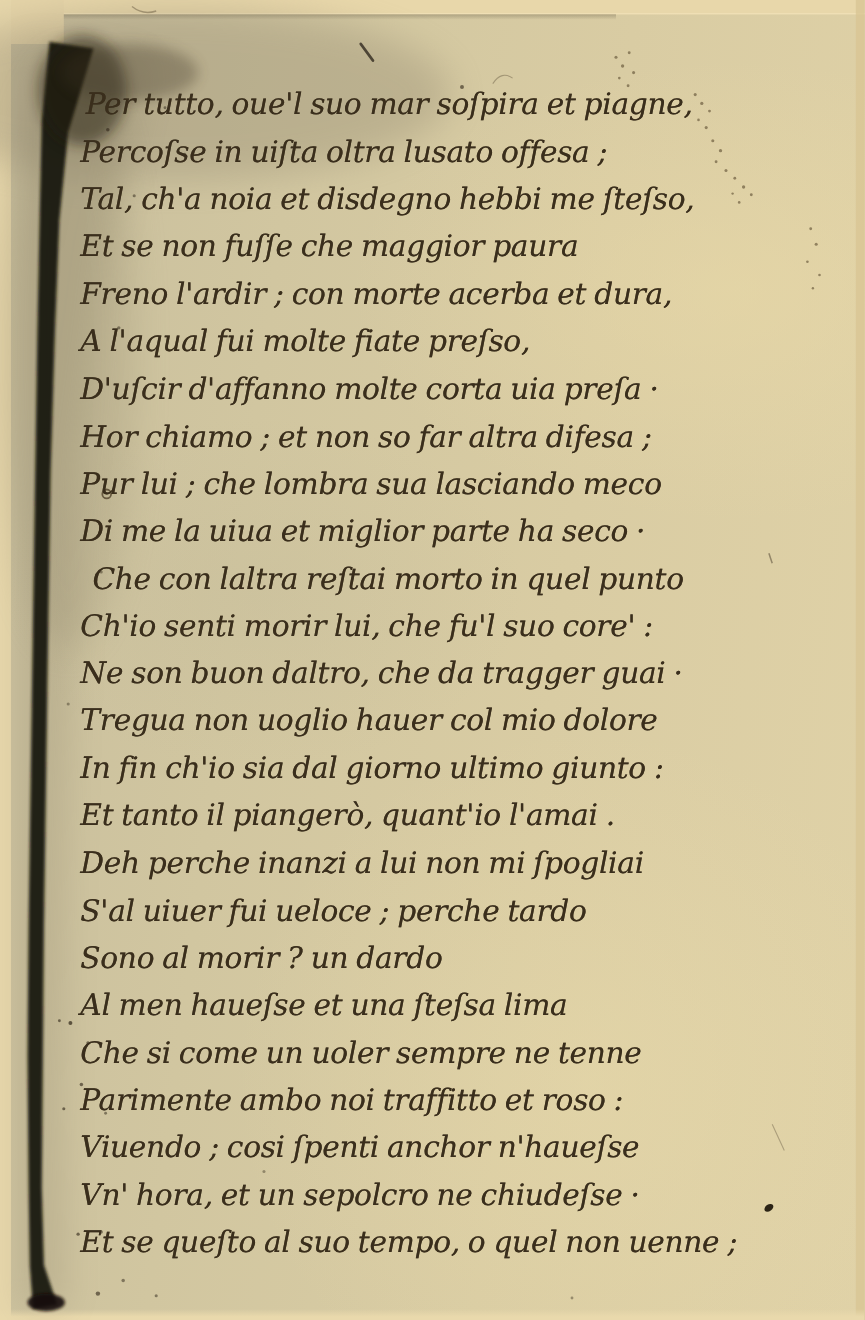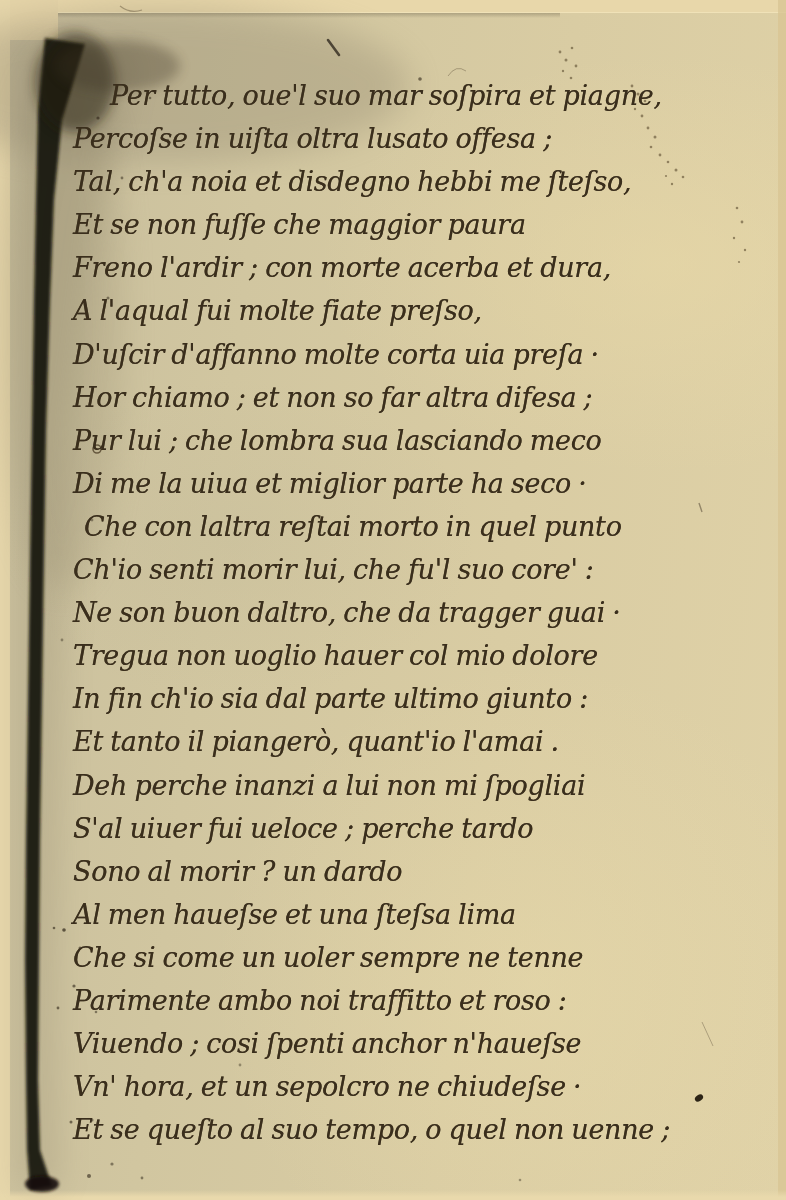--- a/index.html
+++ b/index.html
@@ -21,21 +21,21 @@
   .edge-bottom{left:0;top:1190px;width:786px;height:10px;background:linear-gradient(to bottom,transparent,#e9d9ac 70%);}
   .noise{position:absolute;left:0;top:0;z-index:1;pointer-events:none;}
   
   .poem{position:absolute;left:0;top:74px;width:786px;z-index:2;}
   .line{
     height:43.1px;line-height:43.1px;padding-left:73px;white-space:nowrap;
     font-family:"DejaVu Serif","Liberation Serif",serif;font-style:italic;
     font-size:27px;letter-spacing:-0.3px;word-spacing:-1px;color:#3a2e1c;
     text-shadow:0 0 .6px rgba(58,47,30,.75);
   }
-  .line.first{padding-left:110px;}
+  .line.first{padding-left:78px;}
   .line.outdent{padding-left:84px;}
 </style>
 </head>
 <body>
 
 <div class="scan">
 
   <svg class="noise" width="786" height="1200" viewBox="0 0 786 1200">
     <defs>
       <filter id="b1" x="-50%" y="-50%" width="200%" height="200%">
@@ -137,21 +137,21 @@
       <div class="line">Freno l'ardir ; con morte acerba et dura,</div>
       <div class="line">A l'aqual fui molte fiate preſso,</div>
       <div class="line">D'uſcir d'affanno molte corta uia preſa ·</div>
       <div class="line">Hor chiamo ; et non so far altra difesa ;</div>
       <div class="line">Pur lui ; che lombra sua lasciando meco</div>
       <div class="line">Di me la uiua et miglior parte ha seco ·</div>
       <div class="line outdent">Che con laltra reſtai morto in quel punto</div>
       <div class="line">Ch'io senti morir lui, che fu'l suo core' :</div>
       <div class="line">Ne son buon daltro, che da tragger guai ·</div>
       <div class="line">Tregua non uoglio hauer col mio dolore</div>
-      <div class="line">In fin ch'io sia dal parte ultimo giunto :</div>
+      <div class="line">In fin ch'io sia dal giorno ultimo giunto :</div>
       <div class="line">Et tanto il piangerò, quant'io l'amai .</div>
       <div class="line">Deh perche inanzi a lui non mi ſpogliai</div>
       <div class="line">S'al uiuer fui ueloce ; perche tardo</div>
       <div class="line">Sono al morir ? un dardo</div>
       <div class="line">Al men haueſse et una ſteſsa lima</div>
       <div class="line">Che si come un uoler sempre ne tenne</div>
       <div class="line">Parimente ambo noi traffitto et roso :</div>
       <div class="line">Viuendo ; cosi ſpenti anchor n'haueſse</div>
       <div class="line">Vn' hora, et un sepolcro ne chiudeſse ·</div>
       <div class="line">Et se queſto al suo tempo, o quel non uenne ;</div>

